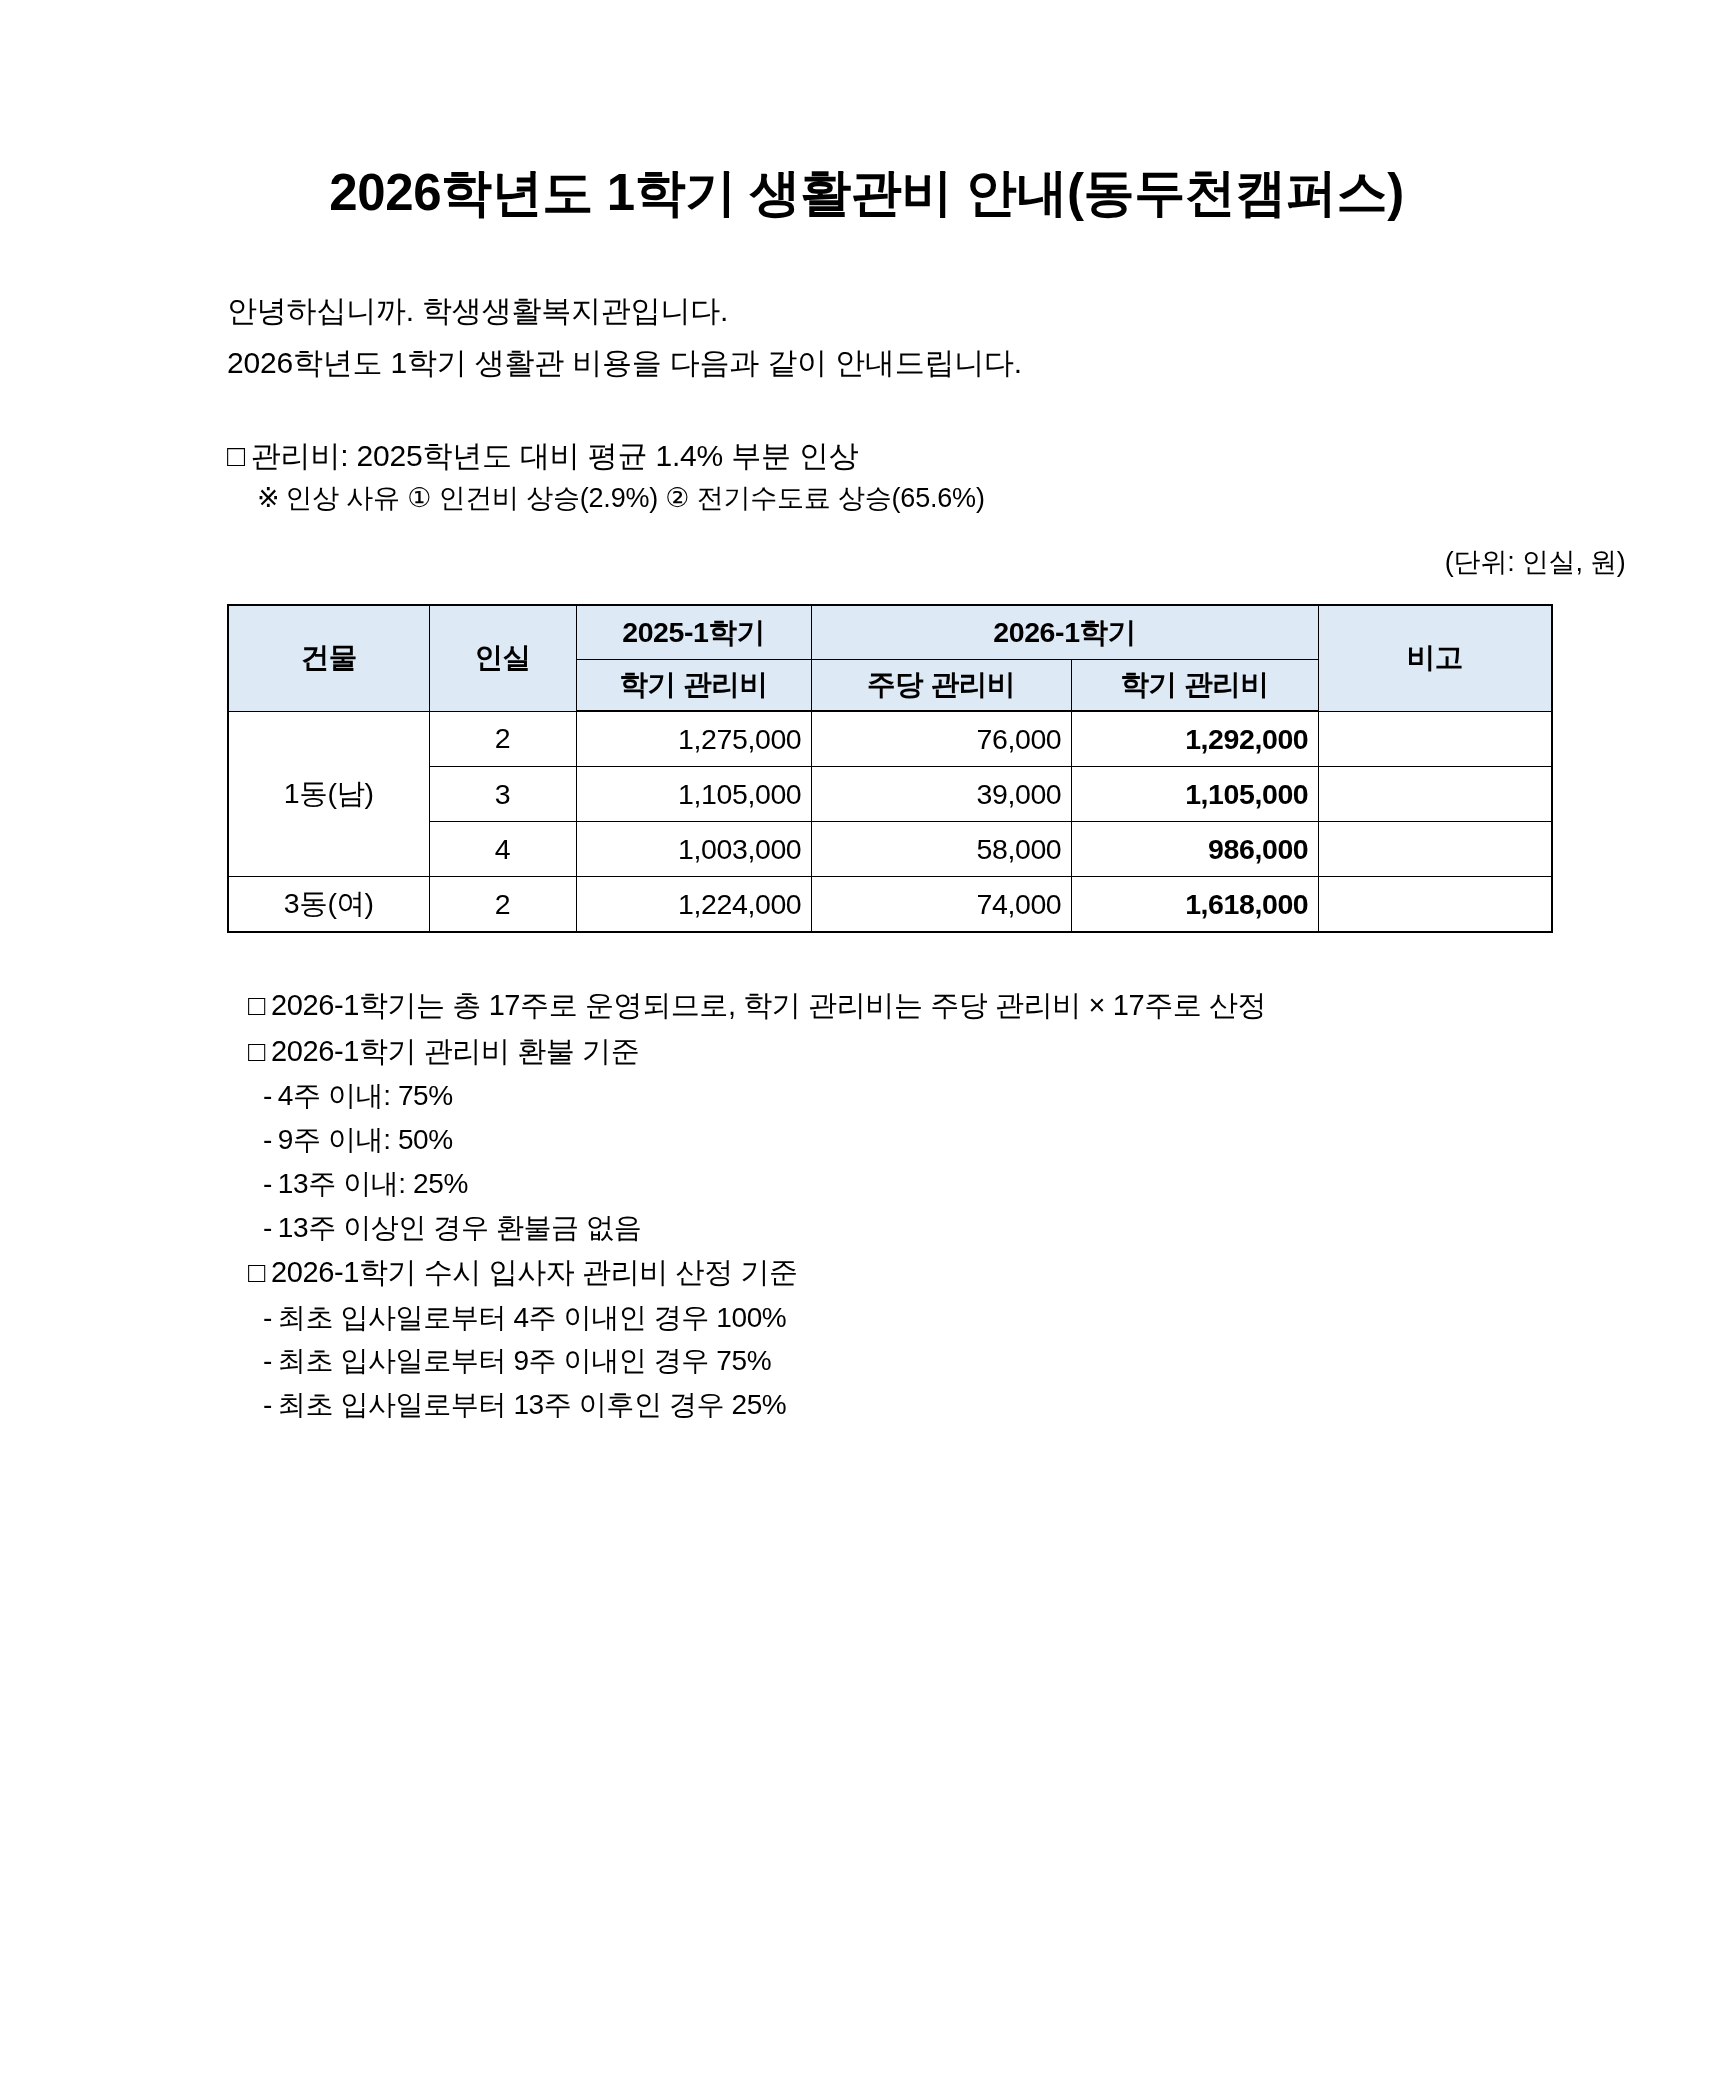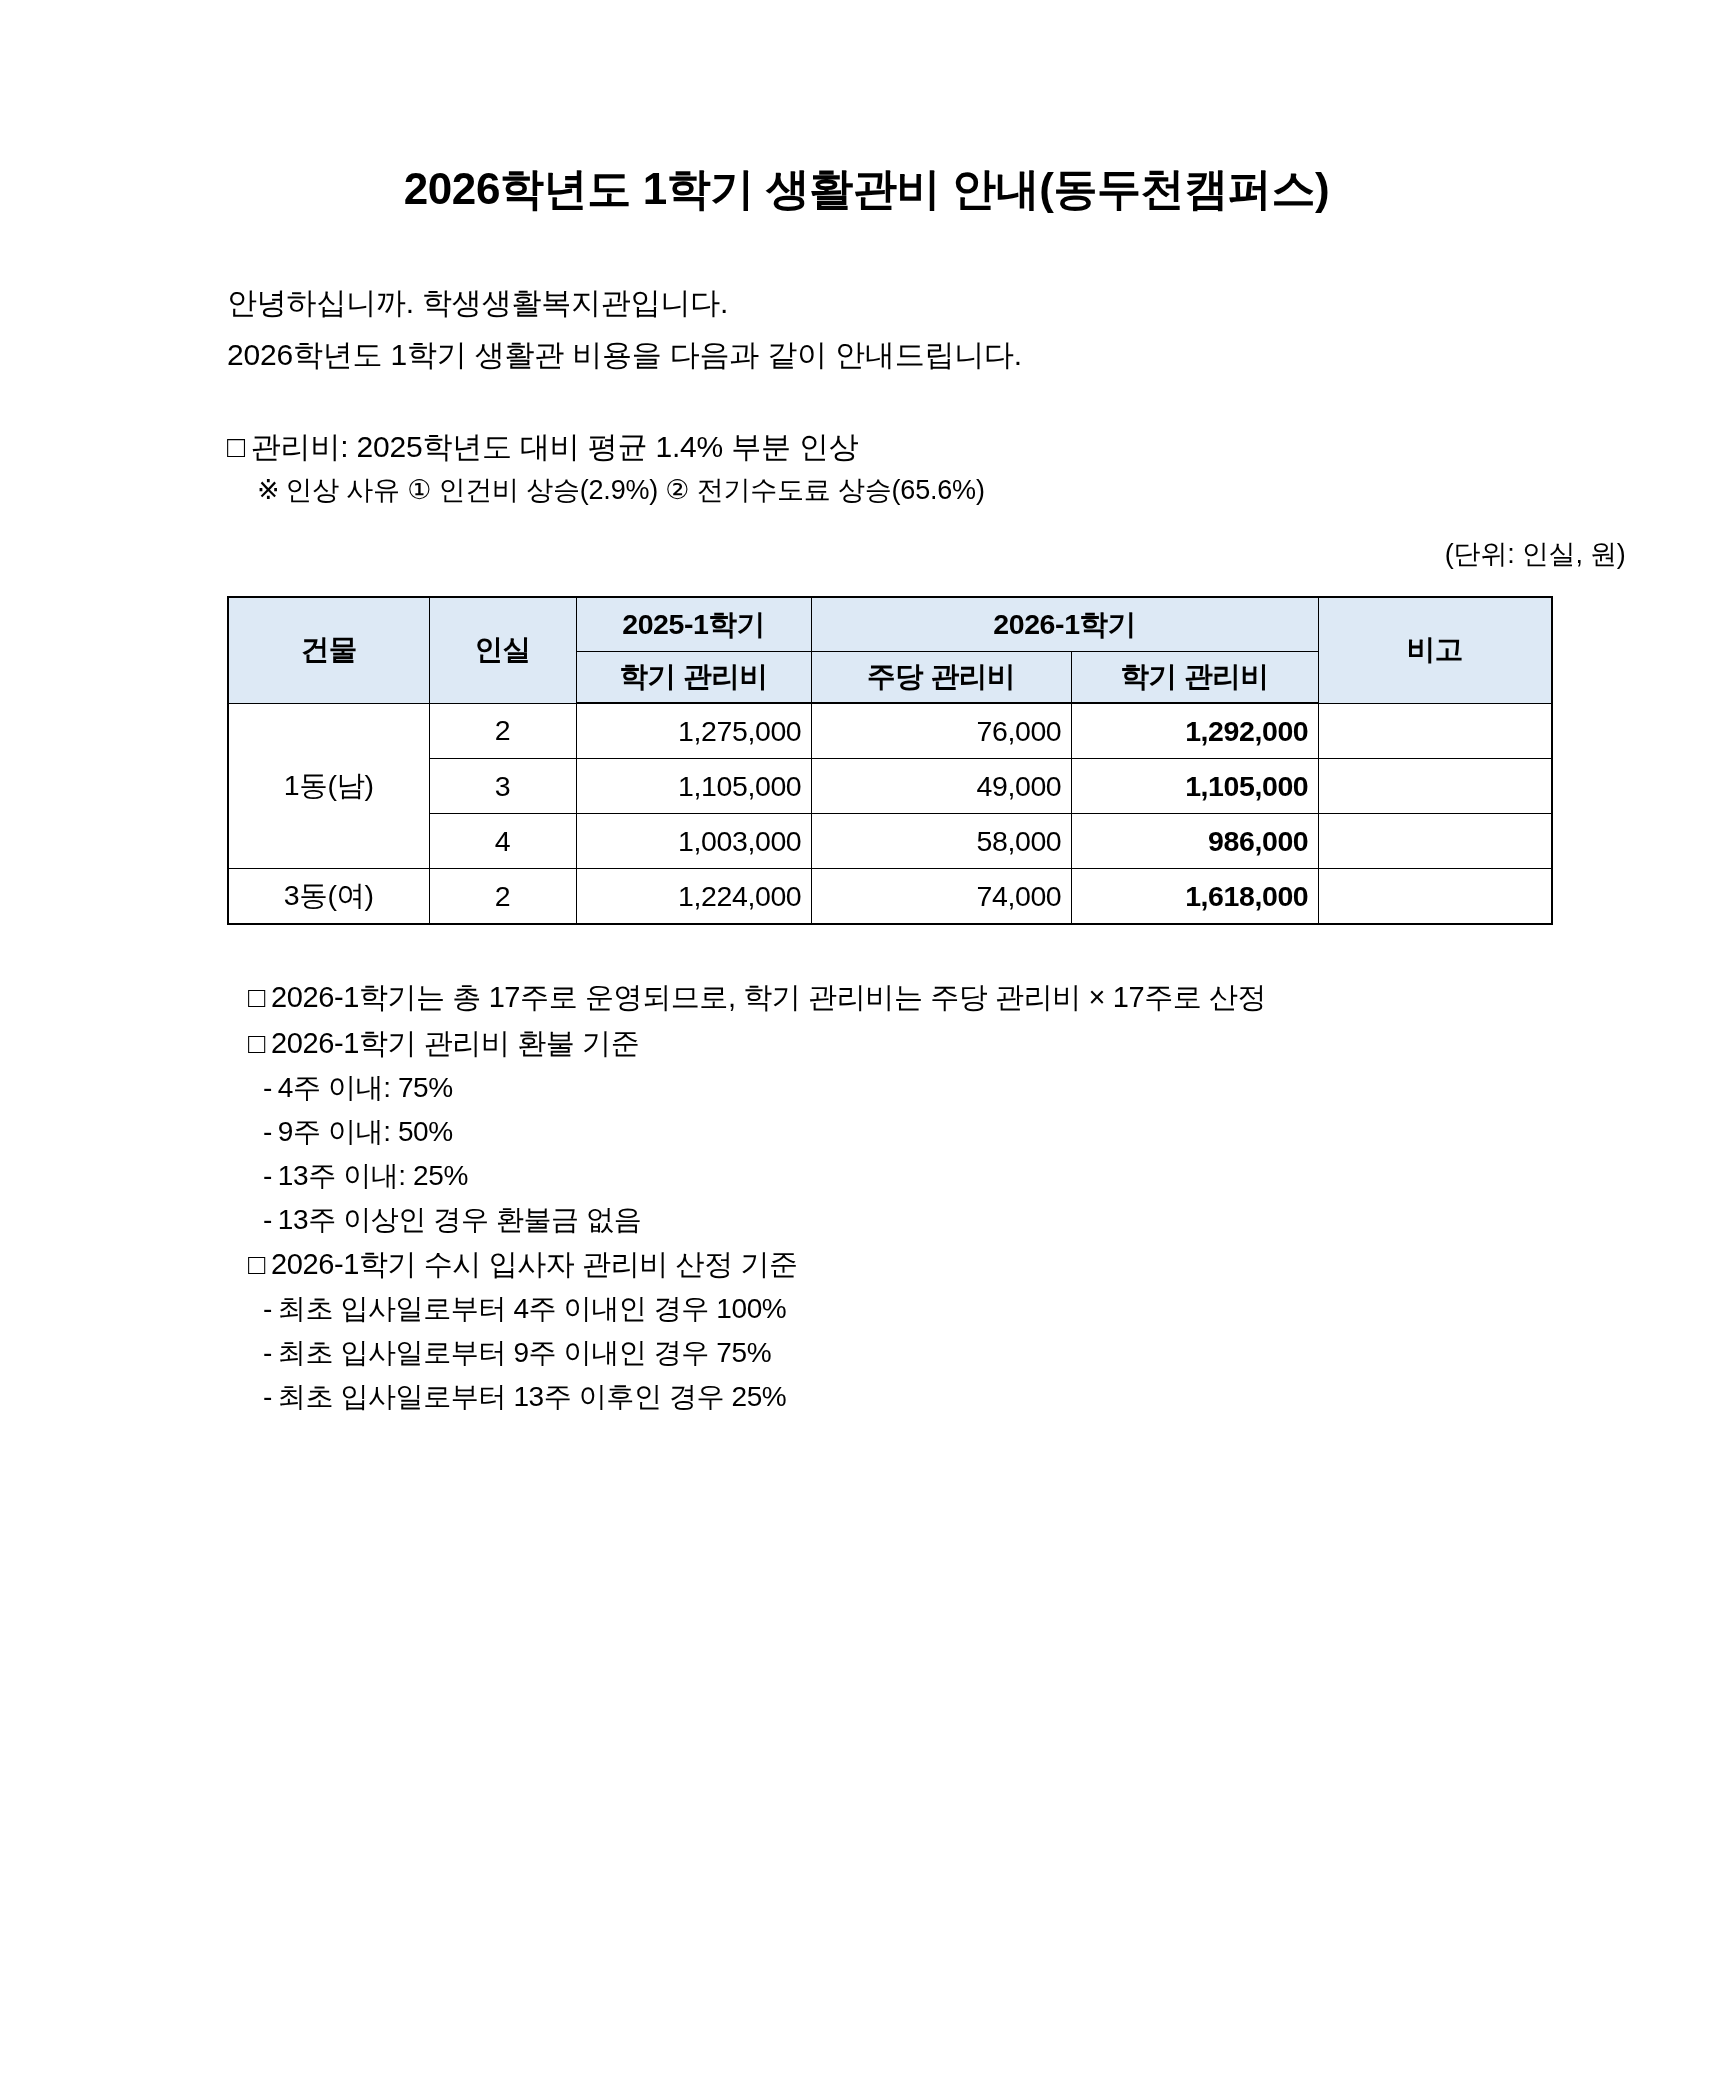--- a/index.html
+++ b/index.html
@@ -24,21 +24,21 @@
     padding: 0;
     background: #ffffff;
     overflow: hidden;
   }
 
   
   .doc-title {
     margin: 0;
     padding-top: 164px;
     text-align: center;
-    font-size: 44px;
+    font-size: 51px;
     font-weight: bold;
     letter-spacing: -0.4px;
     line-height: 1.15;
   }
 
   
   .content {
     padding-left: 227px;
     padding-right: 104px;
   }
@@ -216,21 +216,21 @@
             <td class="bldg" rowspan="3">1동(남)</td>
             <td class="ctr">2</td>
             <td class="num">1,275,000</td>
             <td class="num cell-weekly">76,000</td>
             <td class="num cell-term26">1,292,000</td>
             <td class="remarks"></td>
           </tr>
           <tr>
             <td class="ctr">3</td>
             <td class="num">1,105,000</td>
-            <td class="num cell-weekly">49,000</td>
+            <td class="num cell-weekly">39,000</td>
             <td class="num cell-term26">1,105,000</td>
             <td class="remarks"></td>
           </tr>
           <tr>
             <td class="ctr">4</td>
             <td class="num">1,003,000</td>
             <td class="num cell-weekly">58,000</td>
             <td class="num cell-term26">986,000</td>
             <td class="remarks"></td>
           </tr>

